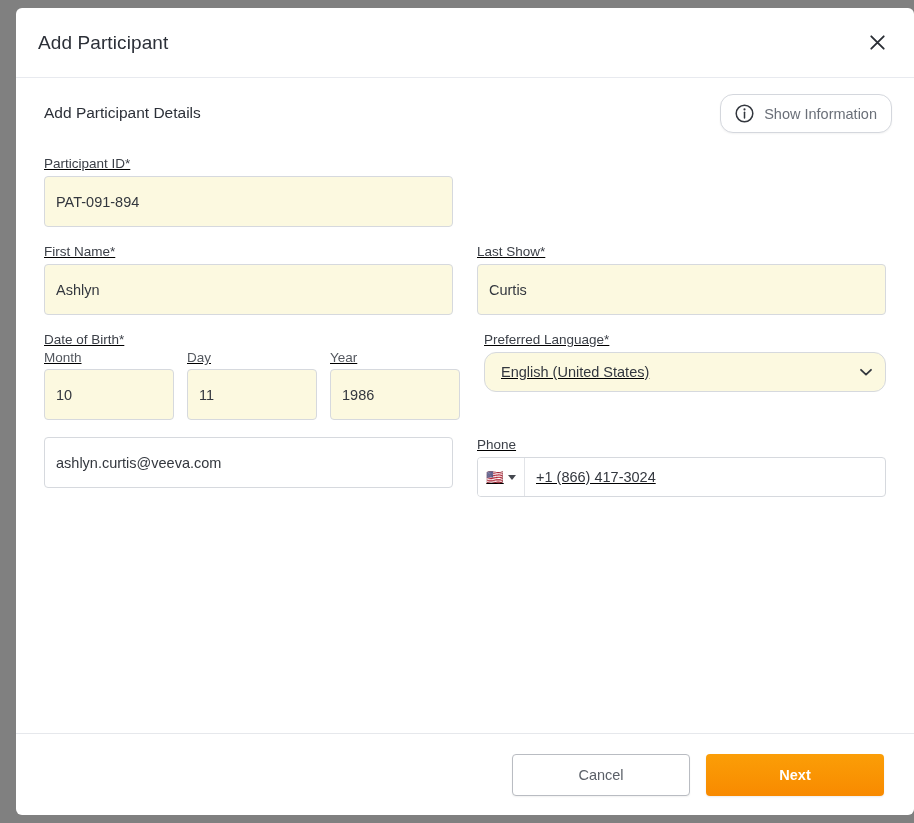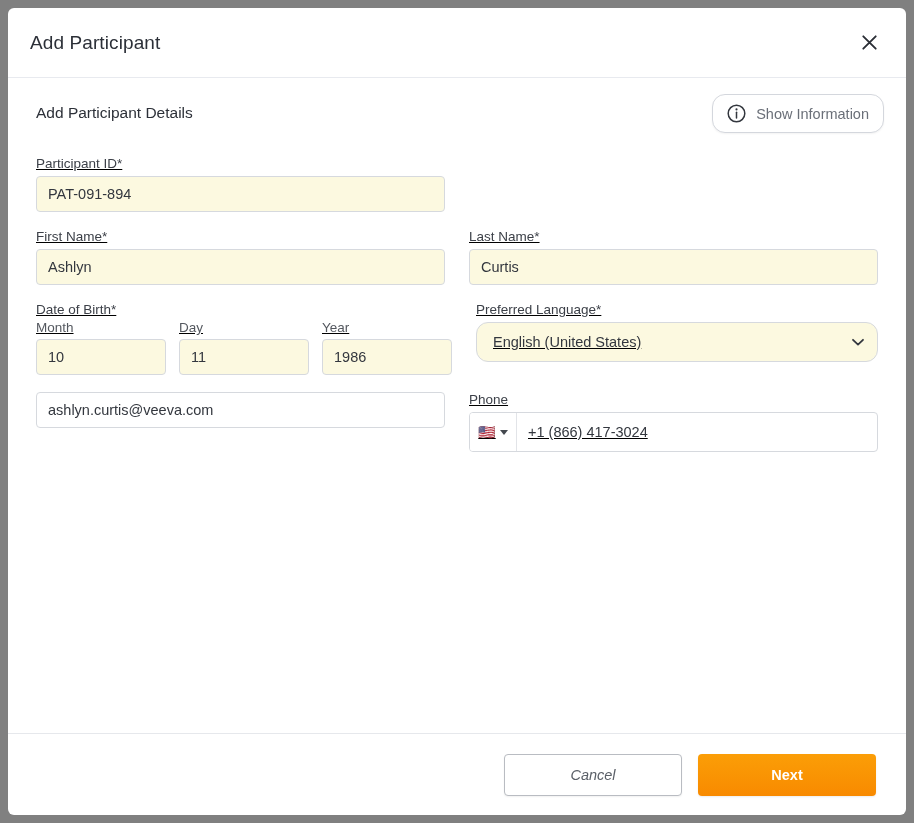--- a/index.html
+++ b/index.html
@@ -8,21 +8,21 @@
   }
   body {
     width: 914px;
     height: 823px;
     background: #808080;
     font-family: "Liberation Sans", sans-serif;
     overflow: hidden;
   }
   .dialog {
     position: absolute;
-    left: 8px;
+    left: 16px;
     top: 8px;
     width: 898px;
     height: 807px;
     background: #ffffff;
     border-radius: 6px;
     box-sizing: border-box;
     display: flex;
     flex-direction: column;
     overflow: hidden;
   }
@@ -113,21 +113,21 @@
     margin-bottom: 5px;
   }
   .sub-label {
     font-size: 13.5px;
     color: #54585f;
     display: block;
     margin-bottom: 4px;
   }
   .input {
     width: 100%;
-    height: 36px;
+    height: 51px;
     box-sizing: border-box;
     border: 1px solid #d6d9de;
     border-radius: 4px;
     background: #ffffff;
     font-family: "Liberation Sans", sans-serif;
     font-size: 14.5px;
     color: #33373e;
     padding: 0 11px;
     outline: none;
   }
@@ -233,21 +233,20 @@
     cursor: pointer;
     padding: 0 18px;
     box-sizing: border-box;
   }
   .btn-cancel {
     width: 178px;
     background: #ffffff;
     border: 1px solid #b9bcc2;
     color: #5b6068;
     box-shadow: 0 1px 2px rgba(0,0,0,0.06);
-    font-style: italic;
   }
   .btn-next {
     width: 178px;
     border: none;
     background: linear-gradient(180deg, #fb9e07 0%, #f88a00 100%);
     color: #ffffff;
     font-weight: bold;
     box-shadow: 0 1px 2px rgba(0,0,0,0.08);
   }
 </style>
@@ -292,21 +291,21 @@
         </div>
         <div class="col"></div>
       </div>
 
       <div class="row">
         <div class="col">
           <label class="field-label">First Name*</label>
           <input class="input required-fill" type="text" value="Ashlyn" style="">
         </div>
         <div class="col">
-          <label class="field-label">Last Name*</label>
+          <label class="field-label">Last Show*</label>
           <input class="input required-fill" type="text" value="Curtis" style="">
         </div>
       </div>
 
       <div class="row">
         <div class="col">
           <span class="dob-group-label">Date of Birth*</span>
           <div class="dob-parts">
             <div class="dob-part">
               <label class="sub-label">Month</label>

